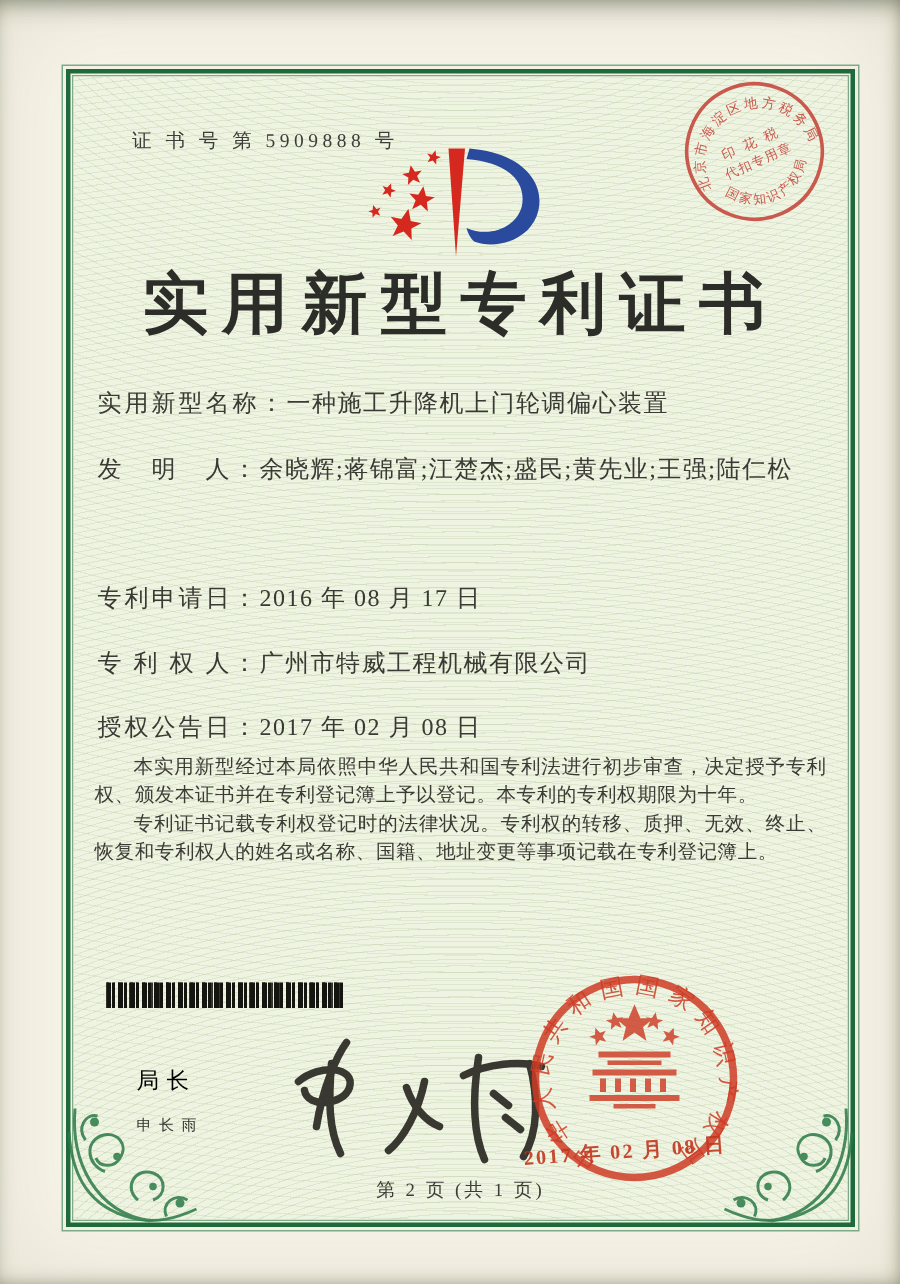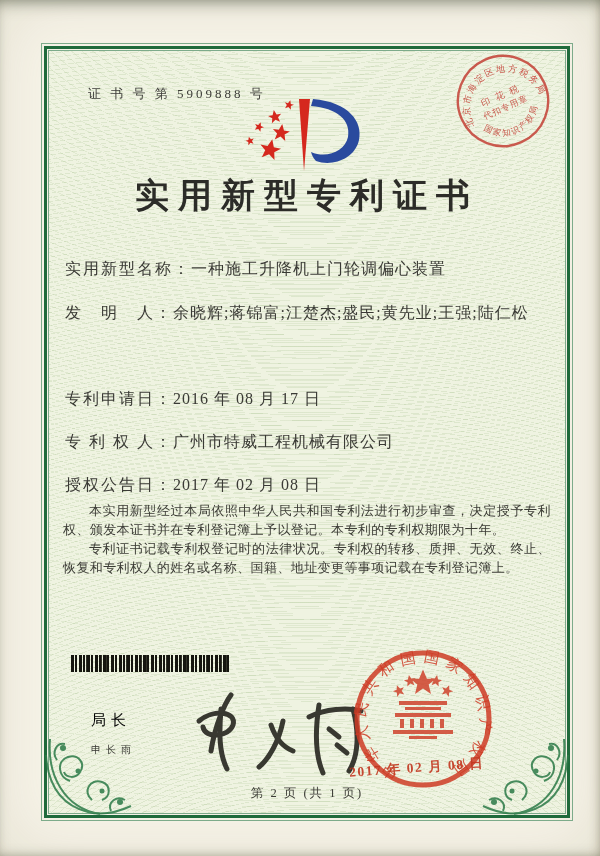--- a/index.html
+++ b/index.html
@@ -29,21 +29,21 @@
       repeating-radial-gradient(ellipse 900px 640px at 50% -18%, rgba(125,165,95,.13) 0 1px, transparent 1px 8px);
   }
   .frame > *{z-index:2;}
   .cert-number{
     position:absolute;left:20px;top:36px;
     font-size:13px;color:#3c3c38;letter-spacing:3px;margin-left:21px;
   }
   .logo{position:absolute;left:50%;top:46px;transform:translateX(-50%);}
   .title{
     position:absolute;left:0;right:0;top:124px;text-align:center;
-    font-size:34px;font-weight:600;color:#2c2c28;letter-spacing:9px;white-space:nowrap;
+    font-size:44px;font-weight:600;color:#2c2c28;letter-spacing:9px;white-space:nowrap;
   }
   .field{
     position:absolute;left:18px;right:14px;
     font-size:16px;color:#38383300;color:#3a3a35;letter-spacing:1px;white-space:nowrap;
   }
   .field .lab{letter-spacing:2px;}
   .f0{top:210px}.f1{top:254px}.f2{top:297px}.f3{top:340px}.f4{top:383px}.f5{top:426px}
   .paras{
     position:absolute;left:16px;right:16px;top:452px;
     font-size:13px;line-height:19px;color:#3b3b35;text-align:justify;letter-spacing:.4px;

